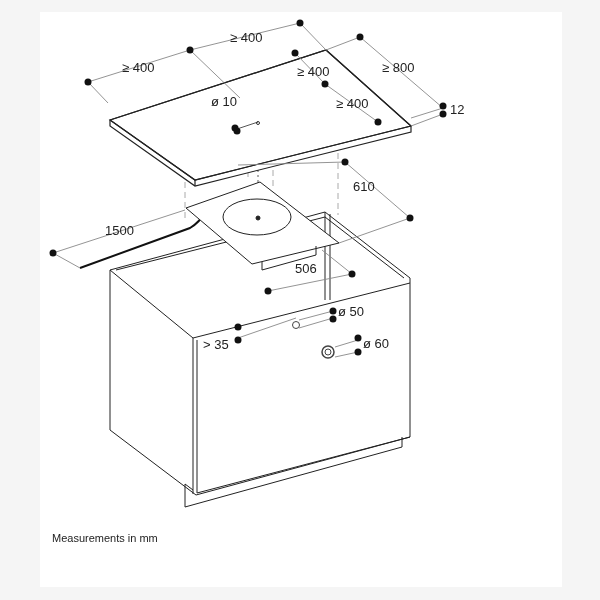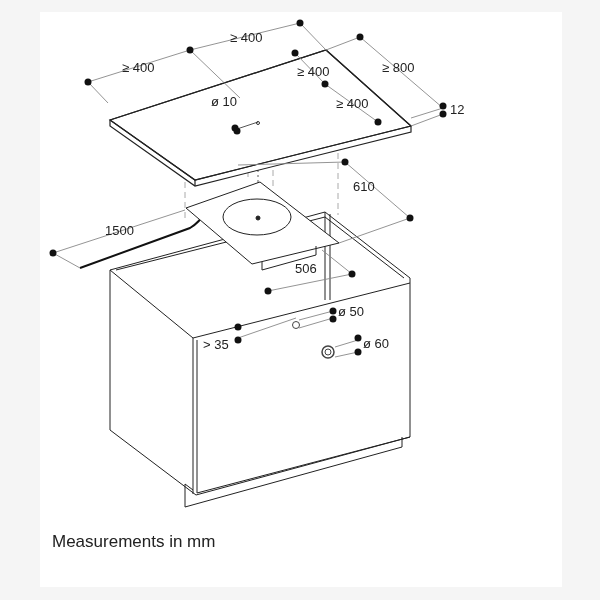--- a/index.html
+++ b/index.html
@@ -1,20 +1,20 @@
 <!DOCTYPE html>
 <html><head>
 <meta charset="utf-8">
 <style>
   html, body { margin:0; padding:0; }
   body { width:600px; height:600px; background:#f5f5f5; position:relative; overflow:hidden; font-family:"Liberation Sans", sans-serif; }
   .panel { position:absolute; left:40px; top:12px; width:522px; height:575px; background:#ffffff; }
   svg.drawing { position:absolute; left:0; top:0; }
   .dim { font-family:"Liberation Sans", sans-serif; font-size:13px; fill:#222; }
-  .caption { position:absolute; left:52px; top:532px; font-size:17px; color:#222; }
+  .caption { position:absolute; left:52px; top:532px; font-size:11px; color:#222; }
 </style>
 </head>
 <body>
 
 <div class="panel"></div>
 
 <svg class="drawing" width="600" height="600" viewBox="0 0 600 600">
 
   <g stroke="#aaa" stroke-width="1" fill="none" stroke-dasharray="6,4">
     <polygon points="185,112 273,85 338,143 248,171"></polygon>

